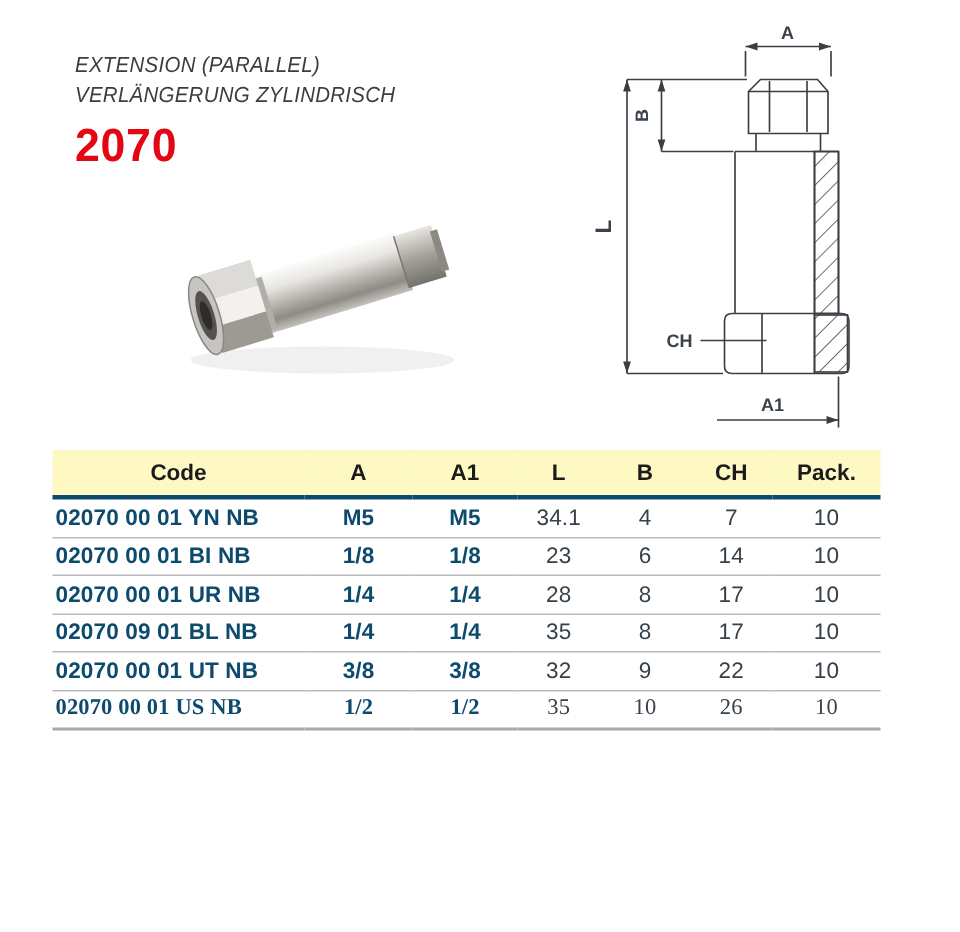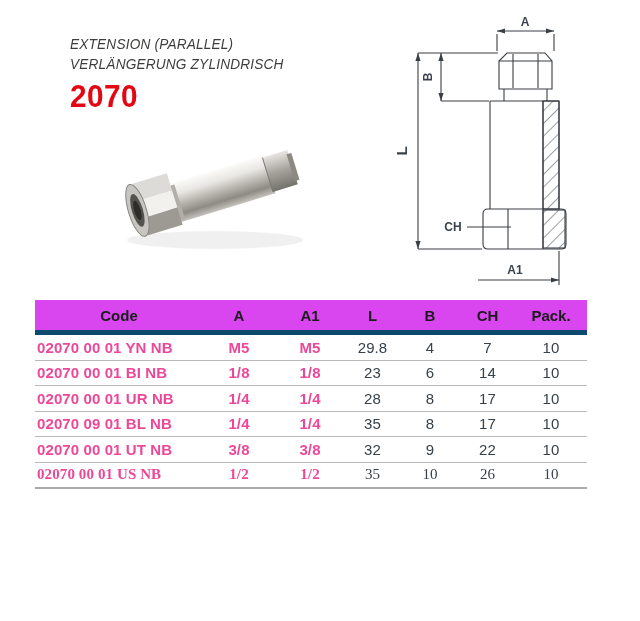--- a/index.html
+++ b/index.html
@@ -2,21 +2,21 @@
 <html><head>
 <meta charset="utf-8">
 <style>
   html,body { margin:0; padding:0; background:#ffffff; }
   .page {
     position:relative; width:640px; height:621px; background:#ffffff;
     font-family:"Liberation Sans", sans-serif; overflow:hidden;
   }
 
   
-  .title-block { position:absolute; left:50px; top:34px;margin-left:20px; }
+  .title-block { position:absolute; left:50px; top:34px; }
   .title-line {
     font-style:italic; font-size:14.5px; line-height:20px; color:#3d3d3c;
     letter-spacing:0.2px; transform:scaleX(0.94); transform-origin:left center;
     white-space:nowrap;
   }
   .product-number {
     margin-top:5px; color:#e30613; font-weight:bold; font-size:31px;
     letter-spacing:0.5px; transform:scaleX(0.96); transform-origin:left center;
   }
 
@@ -27,30 +27,30 @@
   .drawing { position:absolute; left:393px; top:6px; width:246px; height:292px; }
   .drawing text {
     font-family:"Liberation Sans", sans-serif; fill:#3a434d; font-size:12px; font-weight:bold;
   }
   .drawing text.big { font-size:15px; }
 
   
   .table-wrap { position:absolute; left:35px; top:300px; width:552px; }
   table { border-collapse:collapse; table-layout:fixed; width:552px; }
   thead th {
-    background:#d946ef; color:#1b1b1b; font-weight:bold; font-size:15px;
-    height:30px; text-align:center; padding:0; border-bottom:5px solid #0c4a6e;
+    background:#fef9c3; color:#1b1b1b; font-weight:bold; font-size:15px;
+    height:30px; text-align:center; padding:0; border-bottom:3px solid #0c4a6e;
   }
   tbody td {
     height:24.5px; padding:0; text-align:center; font-size:15px;
     color:#374149; border-bottom:1px solid #b9b9b9; white-space:nowrap;
   }
   tbody tr:last-child td { border-bottom:2px solid #a9a9a9;font-family:Liberation Serif, serif; }
   td.code { text-align:left; padding-left:2px; }
-  .red { color:#ec4899; font-weight:bold; }
+  .red { color:#0c4a6e; font-weight:bold; }
   td { letter-spacing:0.1px; }
 </style>
 </head>
 <body>
 
 <div class="page">
 
   <div class="title-block">
     <div class="title-line">EXTENSION (PARALLEL)</div>
     <div class="title-line">VERLÄNGERUNG ZYLINDRISCH</div>
@@ -175,21 +175,21 @@
           <th>B</th>
           <th>CH</th>
           <th>Pack.</th>
         </tr>
       </thead>
       <tbody>
         <tr>
           <td class="code red">02070 00 01 YN NB</td>
           <td class="red">M5</td>
           <td class="red">M5</td>
-          <td>29.8</td>
+          <td>34.1</td>
           <td>4</td>
           <td>7</td>
           <td>10</td>
         </tr>
         <tr>
           <td class="code red">02070 00 01 BI NB</td>
           <td class="red">1/8</td>
           <td class="red">1/8</td>
           <td>23</td>
           <td>6</td>

